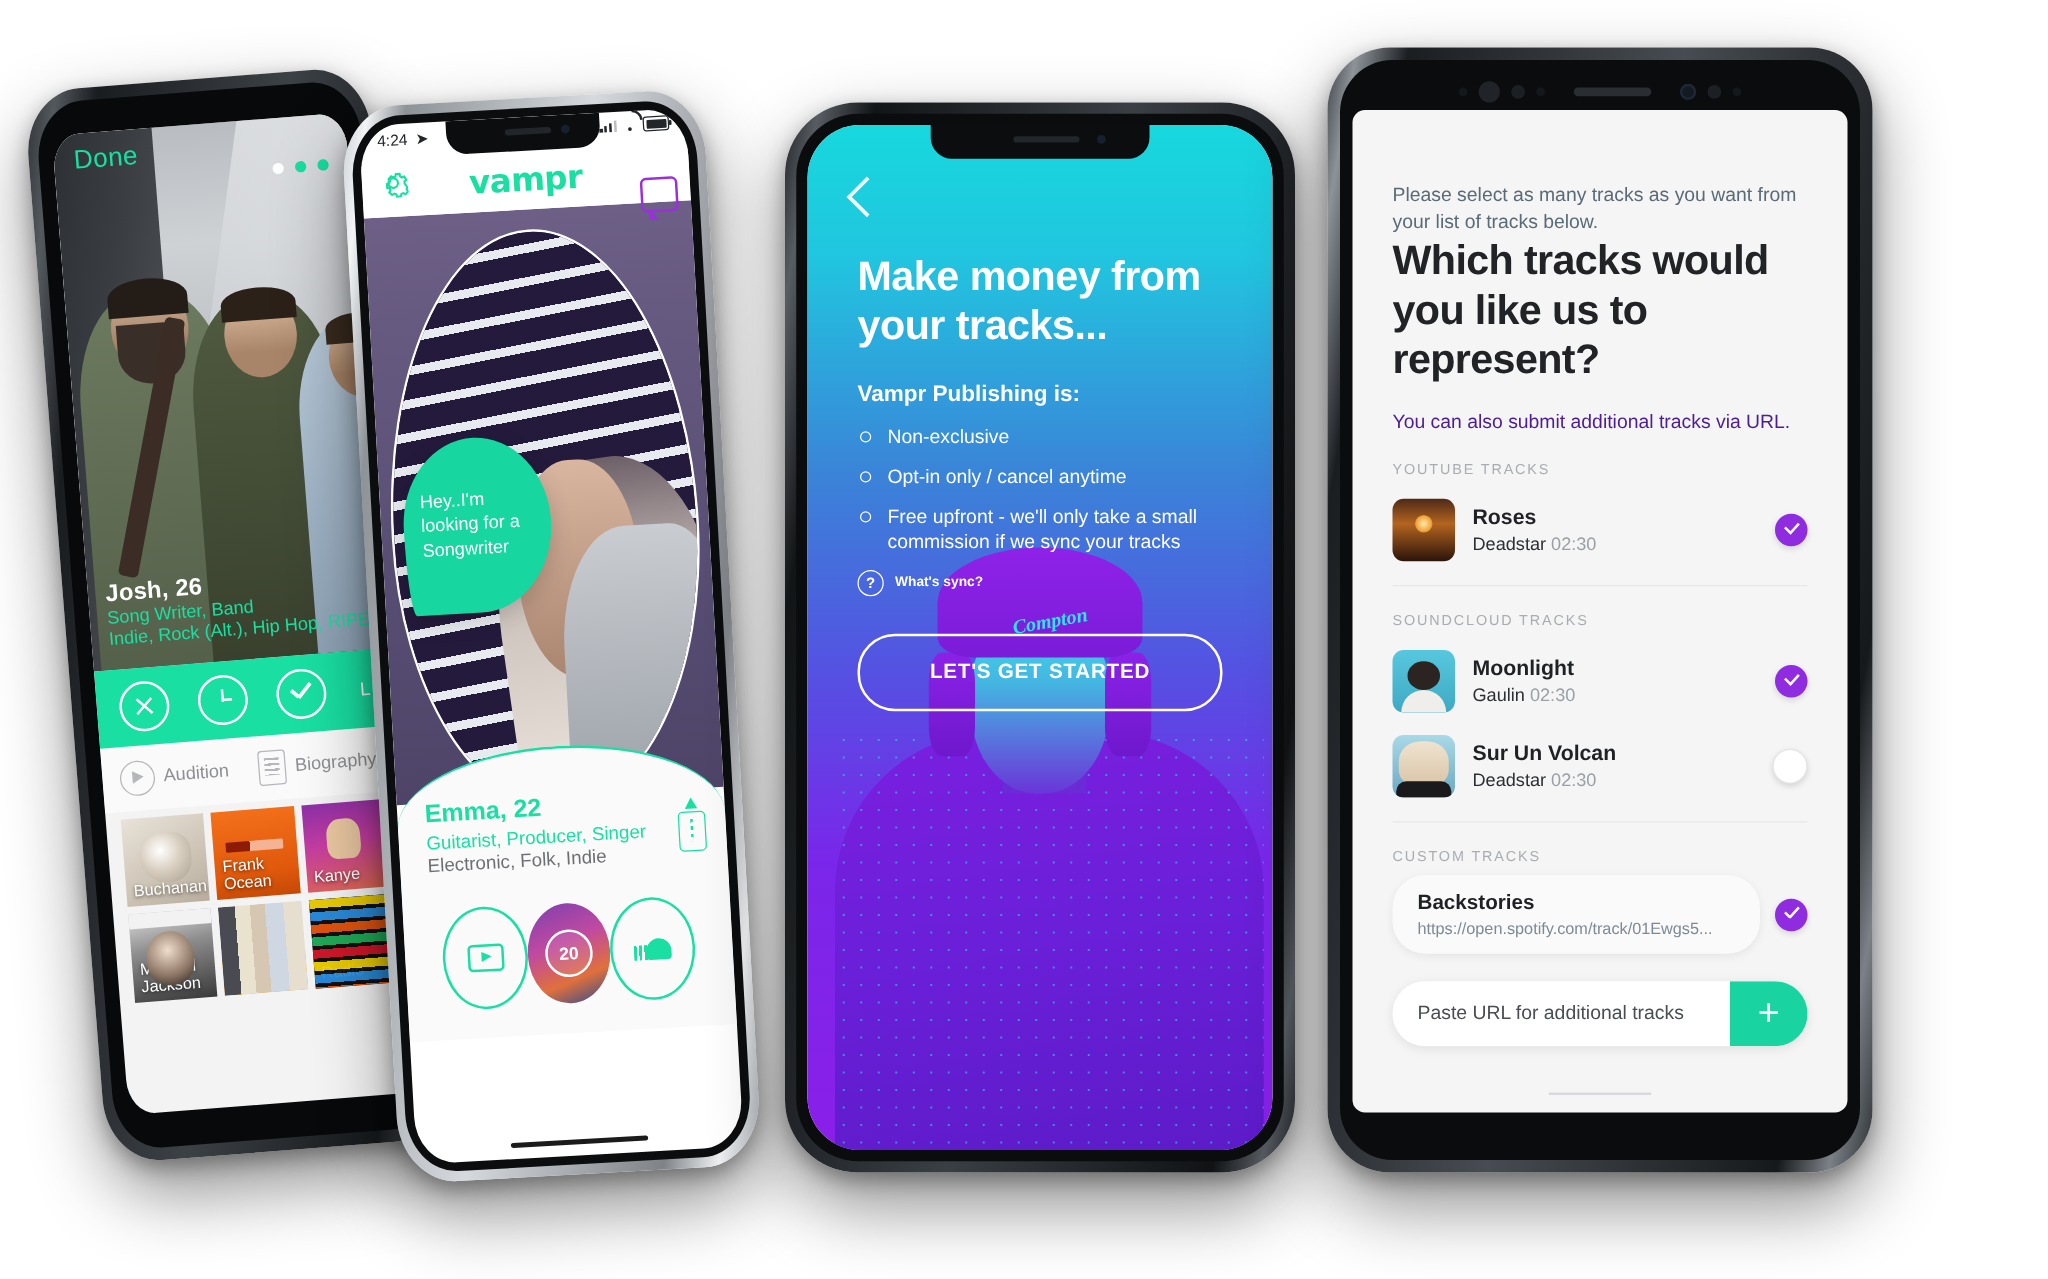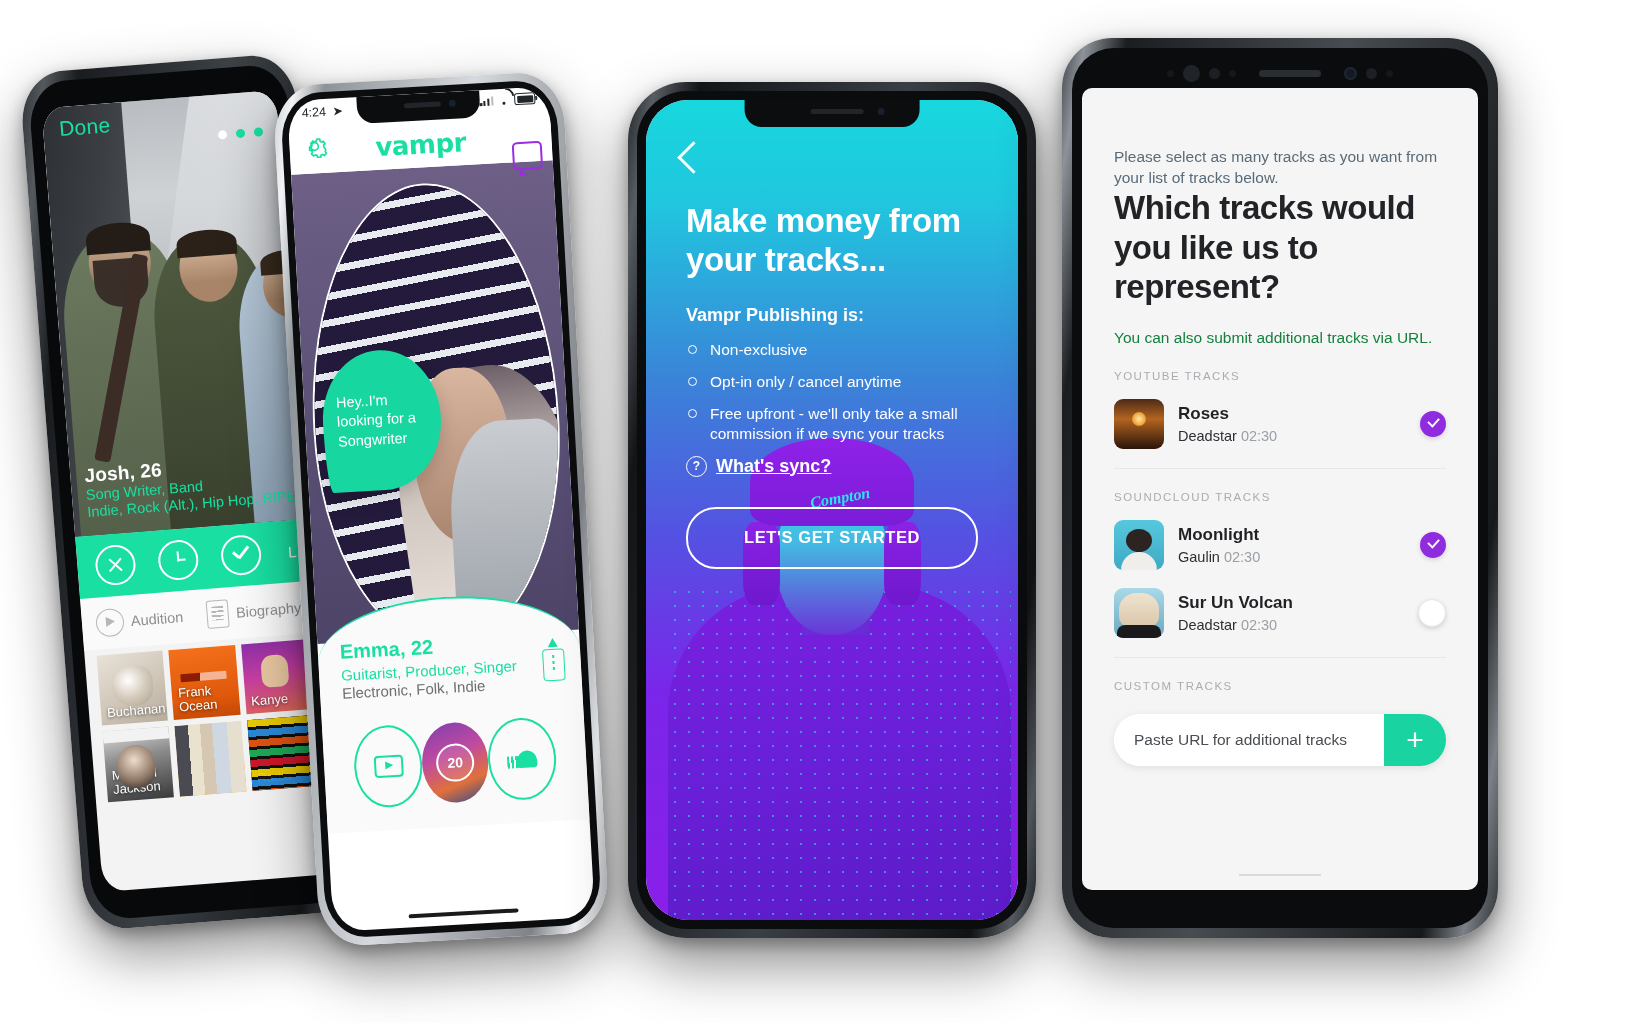--- a/index.html
+++ b/index.html
@@ -251,21 +251,21 @@
   #p3-content{position:absolute;inset:0;padding:56px 40px 0;box-sizing:border-box;color:#fff;}
   #p3-back{position:absolute;left:36px;top:46px;width:20px;height:20px;border-left:3px solid #fff;border-bottom:3px solid #fff;transform:rotate(45deg);opacity:.95;}
   #p3-title{font-size:33px;font-weight:bold;line-height:1.17;margin-top:46px;letter-spacing:-.4px;}
   #p3-sub{font-size:18px;font-weight:bold;line-height:1.31;margin-top:28px;}
   #p3-lead{font-size:18px;font-weight:bold;margin-top:26px;}
   #p3-list{list-style:none;margin:14px 0 0;padding:0;}
   #p3-list li{position:relative;padding-left:24px;font-size:15.5px;font-weight:normal;line-height:1.28;margin-bottom:12px;}
   #p3-list li:before{content:"";position:absolute;left:2px;top:5px;width:7px;height:7px;border:1.8px solid #fff;border-radius:50%;}
   #p3-sync{display:flex;align-items:center;gap:9px;margin-top:10px;}
   #p3-sync .q{width:19px;height:19px;border:1.6px solid #fff;border-radius:50%;display:flex;align-items:center;justify-content:center;font-size:12px;font-weight:bold;}
-  #p3-sync .lk{font-size:18px;font-weight:bold;text-decoration:underline;}
+  #p3-sync .lk{font-size:11px;font-weight:bold;}
   #p3-cta{
     margin-top:30px;height:58px;border:2.2px solid #fff;border-radius:30px;
     display:flex;align-items:center;justify-content:center;
     color:#fff;font-size:16.5px;font-weight:bold;letter-spacing:.6px;
   }
 
   
   #phone4{left:1062px;top:38px;width:436px;height:900px;}
   #phone4 .shell{
     border-radius:50px;
@@ -276,21 +276,21 @@
   #p4-sensors{position:absolute;left:0;right:0;top:22px;height:26px;display:flex;align-items:center;justify-content:center;gap:9px;z-index:4;}
   #p4-sensors .d{border-radius:50%;background:#15181b;display:block;}
   #p4-sensors .d.s{width:7px;height:7px;}
   #p4-sensors .d.m{width:11px;height:11px;background:#1c2024;}
   #p4-sensors .d.l{width:17px;height:17px;background:#202429;}
   #p4-sensors .ear{width:62px;height:7px;border-radius:4px;background:#2a2e33;margin:0 14px;}
   #p4-sensors .cam{width:13px;height:13px;border-radius:50%;background:#141922;box-shadow:inset 0 0 0 2px #1d2735;}
   #p4-body{padding:38px 32px 0;box-sizing:border-box;height:100%;overflow:hidden;}
   #p4-title{font-size:33px;font-weight:bold;color:#212326;line-height:1.2;letter-spacing:-.5px;}
   #p4-p1{font-size:15.5px;color:#5a6b78;line-height:1.36;margin-top:20px;}
-  #p4-p2{font-size:15.5px;color:#15803d;line-height:1.36;margin-top:20px;}
+  #p4-p2{font-size:15.5px;color:#4c1d95;line-height:1.36;margin-top:20px;}
   .p4-sec{font-size:11.5px;color:#a9adb1;letter-spacing:1.5px;margin-top:22px;margin-bottom:8px;}
   .p4-row{display:flex;align-items:center;gap:14px;padding:9px 0;}
   .p4-thumb{width:50px;height:50px;border-radius:9px;flex:0 0 auto;overflow:hidden;position:relative;}
   .th-roses{background:linear-gradient(180deg,#4d2a18 0%,#b3641f 40%,#2a1409 100%);}
   .th-roses:after{content:"";position:absolute;left:36%;top:26%;width:28%;height:28%;border-radius:50%;background:radial-gradient(circle,#ffe9b0 0%,#f0a63a 60%,transparent 100%);}
   .th-moon{background:linear-gradient(180deg,#56c8de 0%,#3fa9c4 100%);}
   .th-moon:after{content:"";position:absolute;left:24%;top:18%;width:52%;height:46%;border-radius:50%;background:#2b2420;}
   .th-moon:before{content:"";position:absolute;left:14%;bottom:0;width:72%;height:36%;border-radius:22px 22px 0 0;background:#f0eeea;}
   .th-sur{background:linear-gradient(180deg,#a9d9e8 0%,#6aa8c2 100%);}
   .th-sur:after{content:"";position:absolute;left:10%;top:10%;width:80%;height:72%;border-radius:44% 44% 36% 36%;background:linear-gradient(180deg,#efe3cf 0%,#d9c5a8 100%);}
@@ -572,20 +572,27 @@
             <div class="p4-tmeta">
               <span>Deadstar</span>
               <span class="dur">02:30</span>
             </div>
           </div>
           <div class="p4-check off"></div>
         </div>
         <div class="p4-div"></div>
 
         <div class="p4-sec">CUSTOM TRACKS</div>
+        <div id="p4-custom-card">
+          <div id="p4-custom-pill">
+            <div class="nm">Backstories</div>
+            <div class="url">https://open.spotify.com/track/01Ewgs5...</div>
+          </div>
+          <div class="p4-check on"></div>
+        </div>
 
         <div id="p4-urlrow">
           <input id="p4-urlinput" type="text" placeholder="Paste URL for additional tracks" style="">
           <div id="p4-addbtn">+</div>
         </div>
       </div>
       <div id="p4-navhint"></div>
     </div>
   </div>
 

